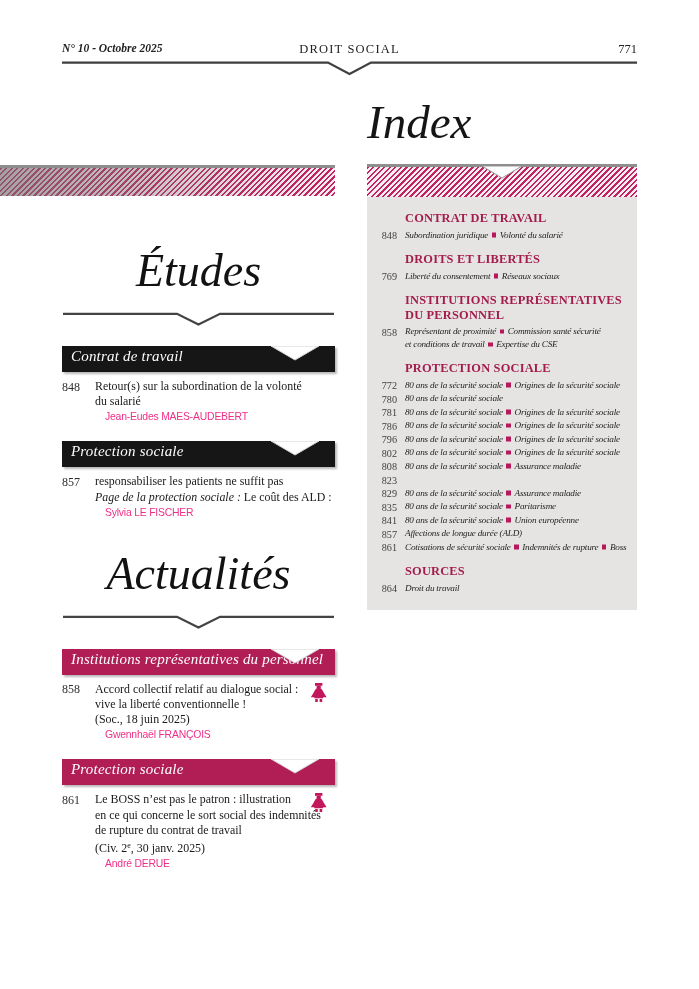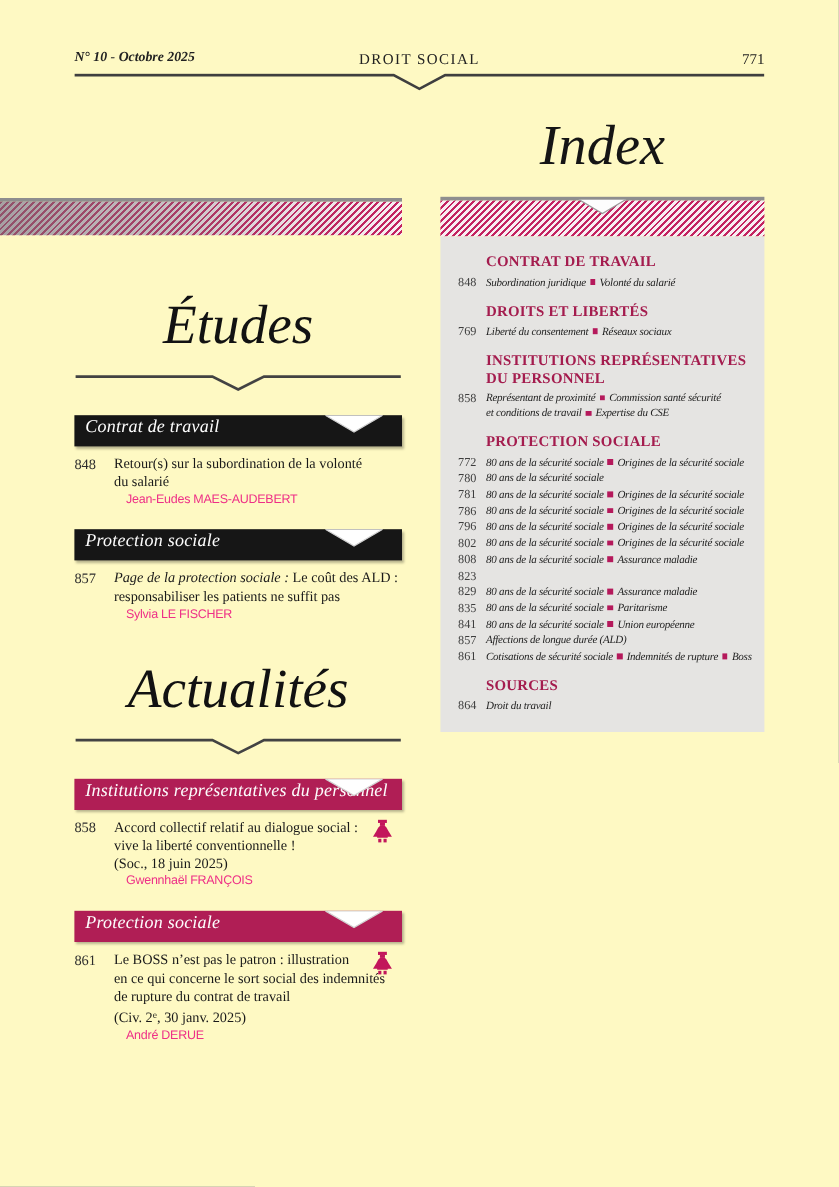--- a/index.html
+++ b/index.html
@@ -1,27 +1,27 @@
 <!DOCTYPE html>
 <html><head>
 <meta charset="utf-8">
 <style>
   html,body{margin:0;padding:0;background:#9a9a9a;}
-  .page{position:relative;width:699px;height:989px;background:#fef9c3;margin:0 auto;
+  .page{position:relative;width:699px;height:989px;background:#ffffff;margin:0 auto;
         font-family:"Liberation Serif","DejaVu Serif",serif;color:#1c1c1c;overflow:hidden;}
 
   
   .runhead{position:absolute;left:62px;top:42px;width:575px;height:16px;font-size:12px;}
   .runhead .issue{position:absolute;left:0;top:0;font-style:italic;font-weight:bold;font-size:11.5px;color:#222;}
   .runhead .journal{position:absolute;left:0;right:0;text-align:center;top:0;font-size:12.5px;letter-spacing:1.2px;color:#222;}
   .runhead .folio{position:absolute;right:0;top:0;font-size:12.5px;color:#222;}
   .rule-head{position:absolute;left:62px;top:61px;}
 
   
-  .index-title{position:absolute;left:367px;top:92px;width:270px;text-align:center;
+  .index-title{position:absolute;left:367px;top:92px;width:270px;
                font-size:47px;font-style:italic;line-height:60px;color:#151515;}
 
   
   .band{position:absolute;border-top:3px solid #8e8e8e;
         background:repeating-linear-gradient(135deg,#c32360 0,#c32360 1.7px,#f8eef2 1.7px,#f8eef2 3.9px);}
   .band-left{left:0;top:165px;width:335px;height:28px;}
   .band-left::after{content:"";position:absolute;inset:0;
         background:linear-gradient(90deg,rgba(116,112,114,.62),rgba(116,112,114,.38) 40%,rgba(116,112,114,.12) 72%,rgba(116,112,114,0));}
   .band-right{left:367px;top:164px;width:270px;height:30px;}
   .band-notch{position:absolute;left:50%;top:-1px;transform:translateX(-50%);}
@@ -180,22 +180,22 @@
       </div>
       <div class="banner black">
         <span class="banner-label">Protection sociale</span>
         <svg class="banner-notch" width="48" height="15" viewBox="0 0 48 15">
           <polygon points="0,0 48,0 24,14" fill="#ffffff" stroke="#d2d2d2" stroke-width="1"></polygon>
         </svg>
       </div>
       <div class="entry">
         <div class="pg">857</div>
         <div class="ebody">
+          <div class="eline">responsabiliser les patients ne suffit pas</div>
           <div class="eline"><i>Page de la protection sociale :</i> Le coût des ALD :</div>
-          <div class="eline">responsabiliser les patients ne suffit pas</div>
           <div class="eauthor">Sylvia LE FISCHER</div>
         </div>
       </div>
       <div class="big-title second">Actualités</div>
       <svg class="rule-sec" width="273" height="16" viewBox="0 0 273 16">
         <path d="M1,1.8 H115 L136.5,12.6 L158,1.8 H272" fill="none" stroke="#434343" stroke-width="2.2"></path>
       </svg>
       <div class="banner crimson">
         <span class="banner-label">Institutions représentatives du personnel</span>
         <svg class="banner-notch" width="48" height="15" viewBox="0 0 48 15">

